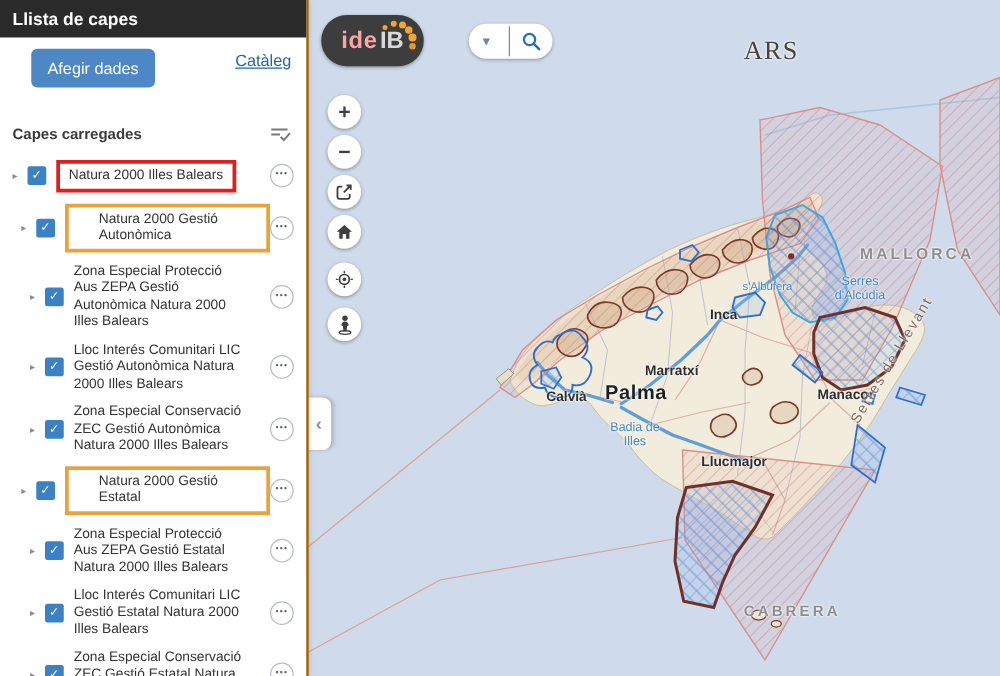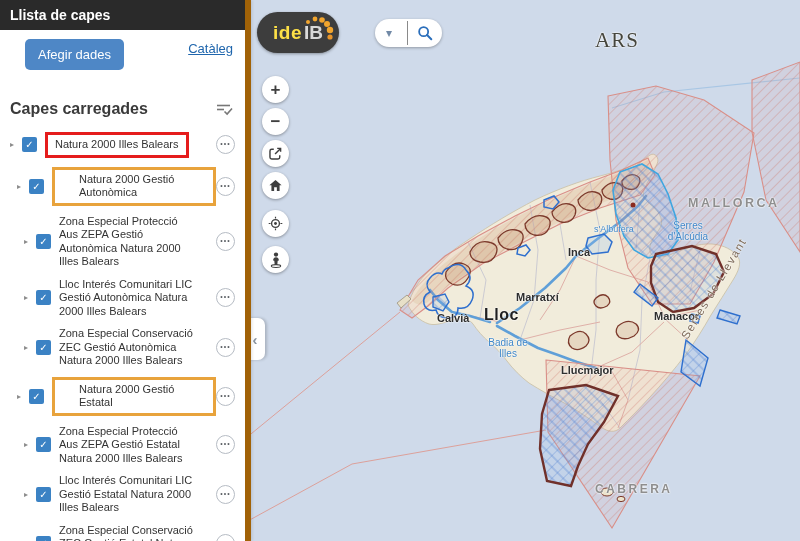--- a/index.html
+++ b/index.html
@@ -15,21 +15,21 @@
   .lbl-region{font-size:12.5px;font-weight:600;color:#8e8e8e;letter-spacing:2.5px;}
   .lbl-water{font-size:10px;color:#3f87c9;text-align:center;line-height:11px;}
   .lbl-serres{font-size:11.5px;color:#7d6a58;letter-spacing:1.5px;white-space:nowrap;
               transform:rotate(-59deg);transform-origin:0 50%;}
   .lbl-partial{font-family:"Liberation Serif",serif;font-size:21px;color:#45453d;letter-spacing:1px;}
 
   
   .logo{position:absolute;left:257px;top:12px;width:82px;height:41px;z-index:20;
         background:#3d3d3d;border-radius:21px;box-shadow:0 1px 3px rgba(0,0,0,.35);
         display:flex;align-items:center;justify-content:center;}
-  .logo .t1{color:#fde047;font-weight:bold;font-size:19px;letter-spacing:.5px;}
+  .logo .t1{color:#fca5a5;font-weight:bold;font-size:19px;letter-spacing:.5px;}
   .logo .t2{color:#d9d9d9;font-weight:bold;font-size:19px;margin-left:2px;}
   .logo svg{position:absolute;right:4px;top:2px;}
 
   .searchbar{position:absolute;left:375px;top:19px;height:28px;z-index:20;
              background:#fff;border-radius:14px;display:flex;align-items:center;
              box-shadow:0 1px 3px rgba(0,0,0,.3);}
   .sb-drop{width:28px;text-align:center;color:#7189a6;font-size:12px;cursor:pointer;}
   .sb-input{width:158px;height:21px;border:1px solid #9aa0a6;border-radius:2px;
             font-size:12px;padding:0 6px;color:#444;outline:none;
             font-family:"Liberation Sans",sans-serif;}
@@ -45,31 +45,31 @@
         font-size:17px;font-weight:bold;user-select:none;}
   .tool.gap1{margin-top:6px;} .tool.gap2{margin-top:4px;}
 
   .collapse-tab{position:absolute;left:245px;top:318px;width:20px;height:42px;z-index:9;
                 background:#fff;border-radius:0 7px 7px 0;box-shadow:2px 0 3px rgba(0,0,0,.18);
                 display:flex;align-items:center;justify-content:center;cursor:pointer;
                 color:#8a94a0;font-size:15px;font-weight:bold;}
 
   
   .sidebar{position:absolute;left:0;top:0;bottom:0;width:245px;background:#fff;z-index:10;
-           border-right:6px solid #a16207;box-shadow:1px 0 3px rgba(0,0,0,.12);}
+           border-right:2px solid #a16207;box-shadow:1px 0 3px rgba(0,0,0,.12);}
   .sb-header{height:30px;background:#2a2a2a;color:#fff;font-size:14px;font-weight:bold;
              line-height:30px;padding-left:10px;}
   .sb-actions{display:flex;justify-content:space-between;align-items:flex-start;
               padding:9px 12px 0 10px;}
   .btn-add{background:#4e87c6;color:#fff;border:none;border-radius:5px;
            padding:8px 13px;font-size:13px;cursor:pointer;
            font-family:"Liberation Sans",sans-serif;margin-left:15px;}
   .catalog{color:#1f66ad;text-decoration:underline;font-size:13px;margin-top:2px;cursor:pointer;}
   .loaded-row{display:flex;justify-content:space-between;align-items:center;
-              padding:30px 12px 6px 10px;font-weight:bold;font-size:16px;color:#3a3a3a;}
+              padding:30px 12px 6px 10px;font-weight:bold;font-size:12px;color:#3a3a3a;}
   .tree{padding:8px 8px 0 10px;}
   .layer-row{display:flex;align-items:center;margin-bottom:9px;}
   .layer-row.lv1{margin-left:7px;} .layer-row.lv2{margin-left:14px;}
   .tri{width:9px;flex:none;font-size:8px;color:#8b8b8b;margin-right:3px;cursor:pointer;}
   .cb{width:15px;height:15px;flex:none;background:#3b82c4;border-radius:2px;color:#fff;
       font-size:10px;line-height:15px;text-align:center;margin-right:8px;cursor:pointer;}
   .lbl{font-size:11px;color:#333;line-height:13.5px;width:140px;cursor:default;}
   .lbl.hl-red{border:3px solid #e51c1c;padding:3px 7px;width:auto;max-width:146px;background:#fff;}
   .lbl.hl-orange{border:3px solid #e8a33c;padding:3px 24px;width:auto;max-width:146px;background:#fff;}
   .dots{margin-left:auto;margin-right:2px;width:17px;height:17px;flex:none;
@@ -186,21 +186,21 @@
     </g>
     <circle cx="633" cy="205" r="2.5" fill="#8a2a1e"></circle>
   </svg>
 
   <div class="map-label lbl-partial" style="left:595px;top:28px;">ARS</div>
   <div class="map-label lbl-region" style="left:688px;top:196px;">MALLORCA</div>
   <div class="map-label lbl-water" style="left:655px;top:220px;width:66px;">Serres d'Alcúdia</div>
   <div class="map-label lbl-water" style="left:594px;top:224px;font-size:9px;">s'Albufera</div>
   <div class="map-label lbl-town" style="left:568px;top:246px;">Inca</div>
   <div class="map-label lbl-town" style="left:516px;top:291px;">Marratxí</div>
-  <div class="map-label lbl-city" style="left:484px;top:306px;">Lloc</div>
+  <div class="map-label lbl-city" style="left:484px;top:306px;">Palma</div>
   <div class="map-label lbl-town" style="left:437px;top:312px;">Calvià</div>
   <div class="map-label lbl-water" style="left:478px;top:337px;width:60px;">Badia de Illes</div>
   <div class="map-label lbl-town" style="left:561px;top:364px;">Llucmajor</div>
   <div class="map-label lbl-town" style="left:654px;top:310px;">Manacor</div>
   <div class="map-label lbl-serres" style="left:684px;top:332px;">Serres de Llevant</div>
   <div class="map-label lbl-region" style="left:595px;top:482px;font-size:12px;">CABRERA</div>
 
   <div class="logo">
     <span class="t1">ide</span>
       <span class="t2">IB</span>

